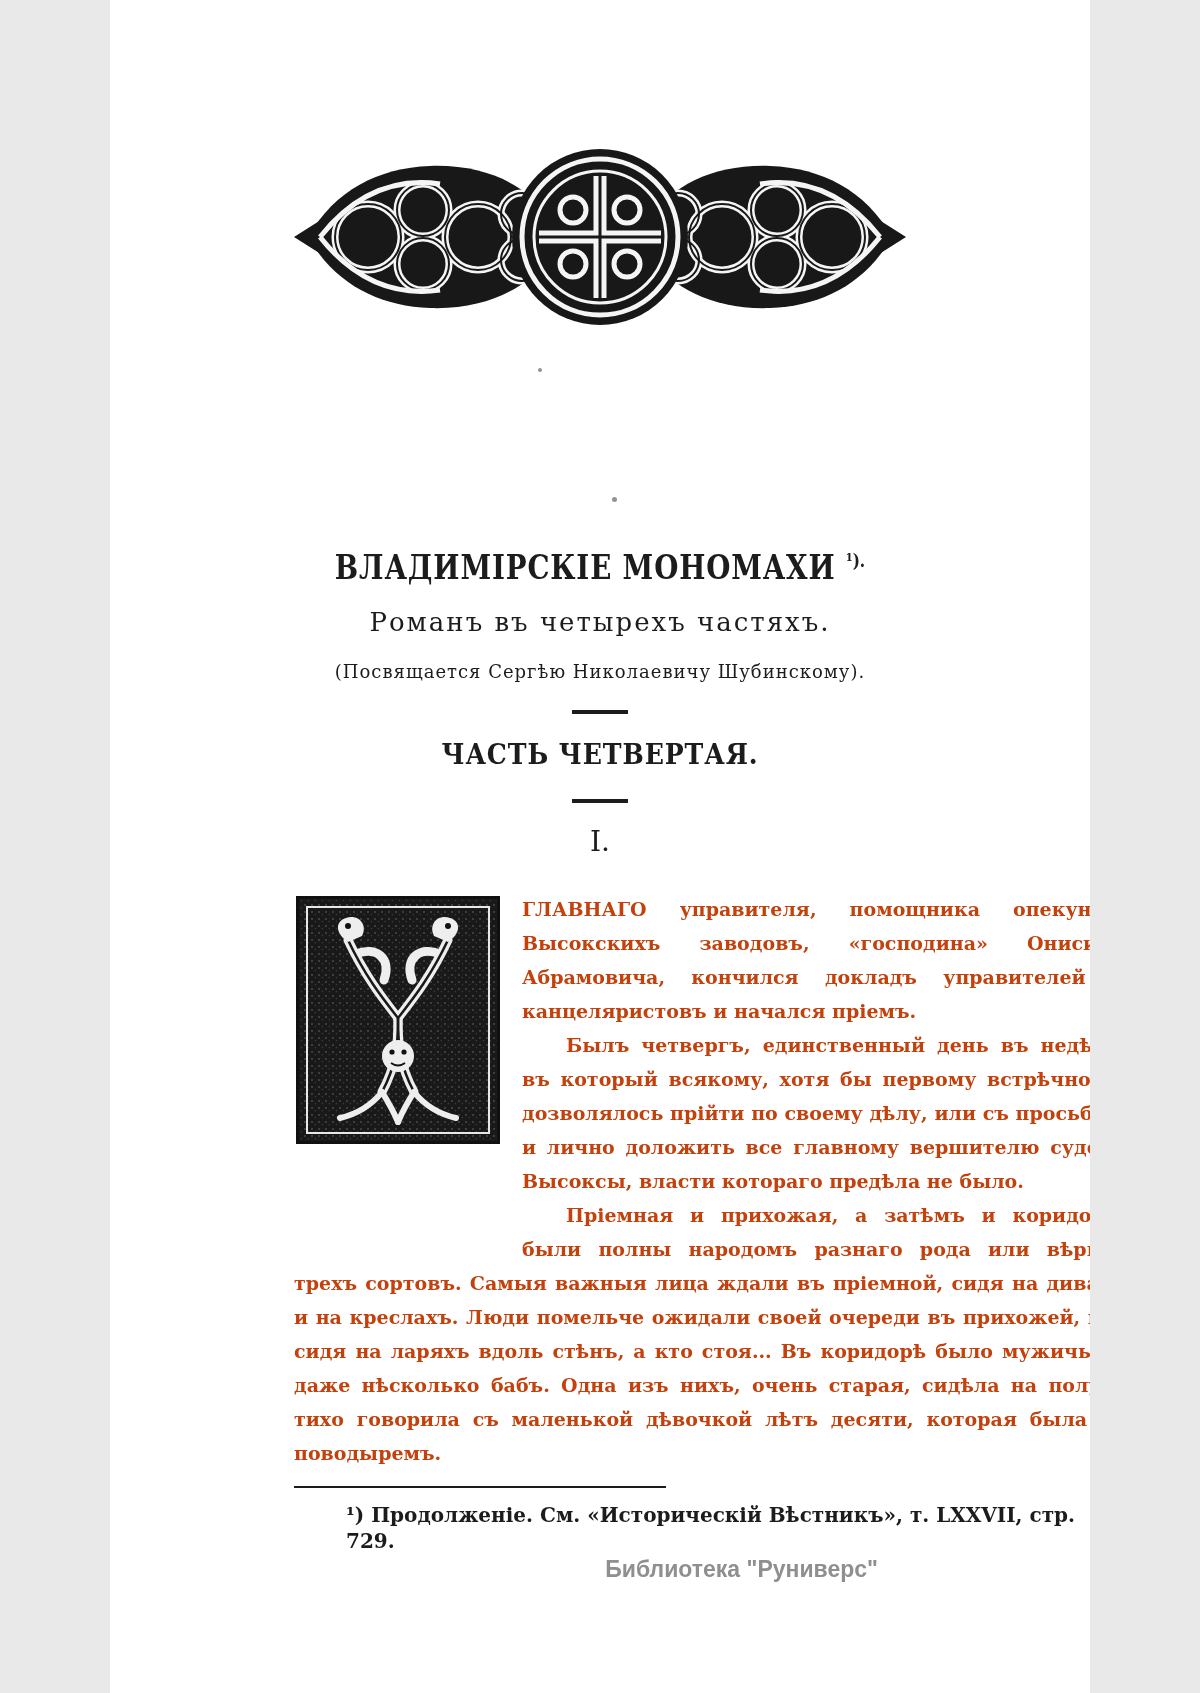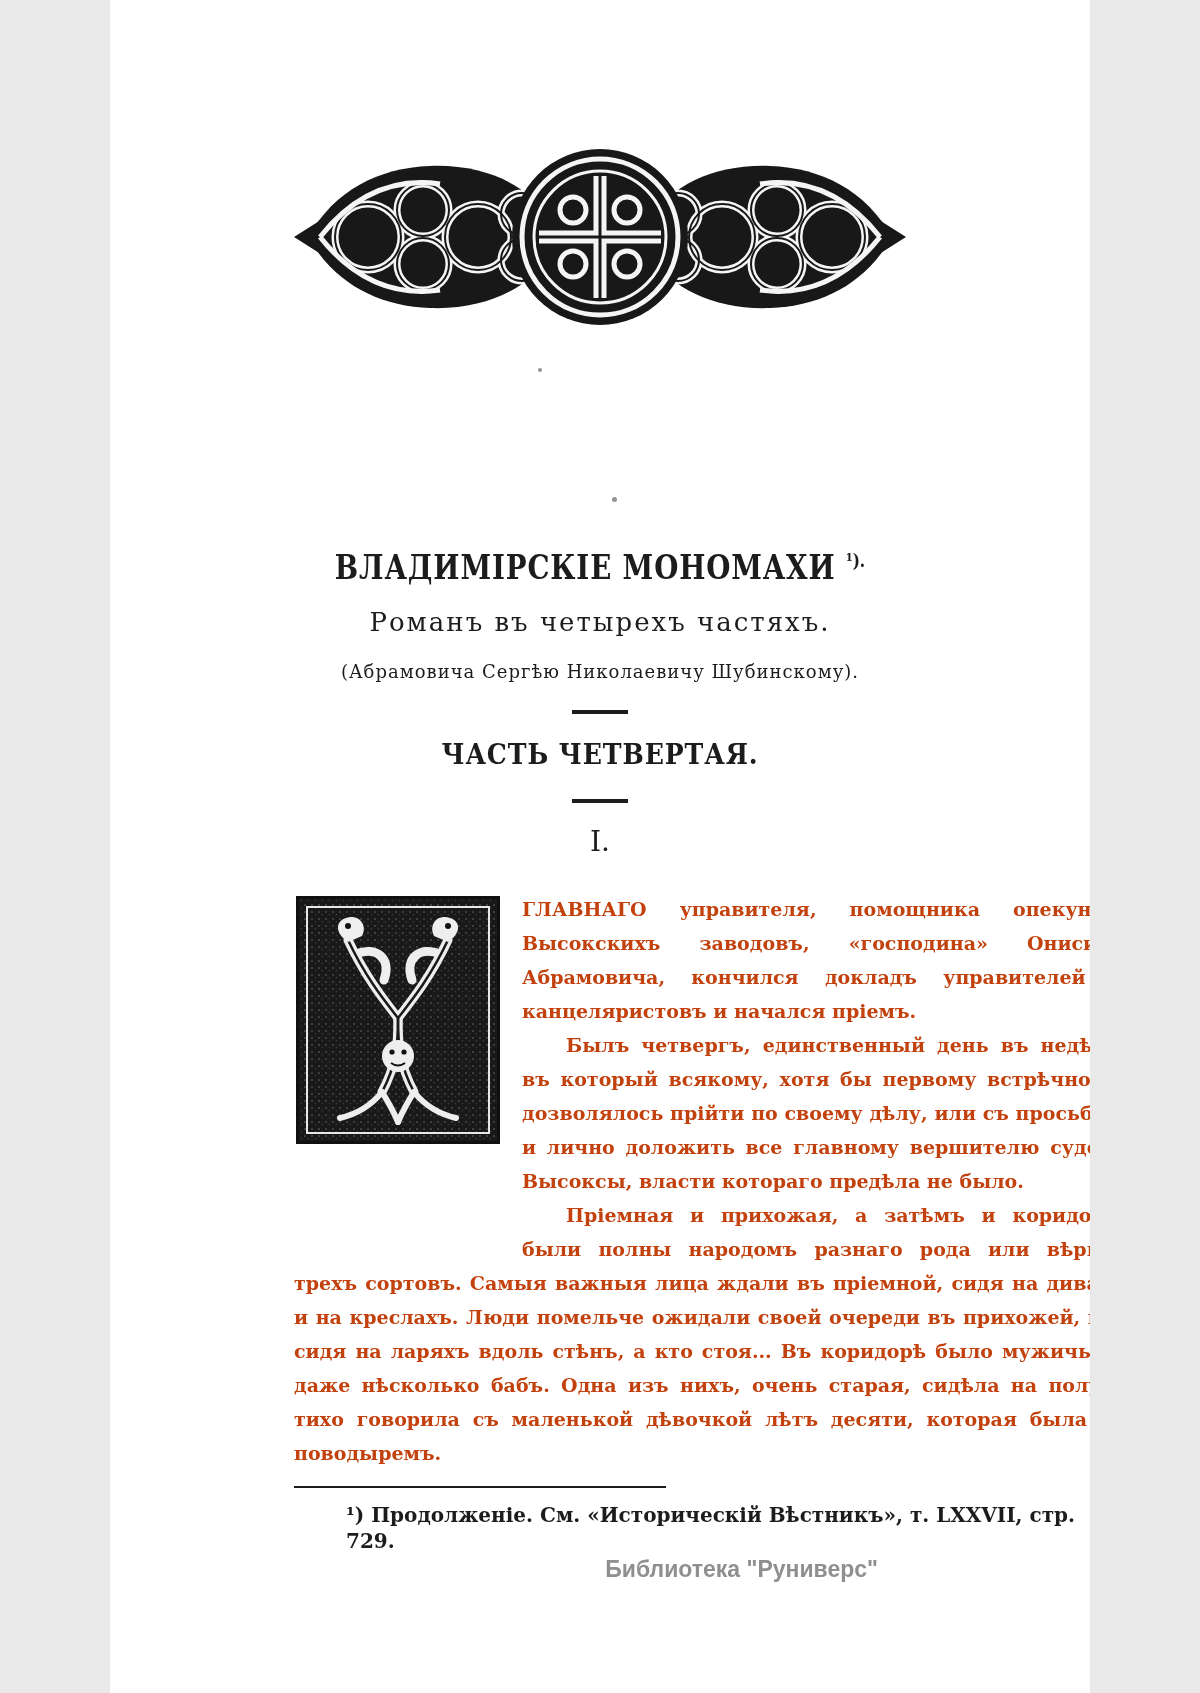--- a/index.html
+++ b/index.html
@@ -158,21 +158,21 @@
       <circle cx="283" cy="66" r="13"></circle>
       <circle cx="337" cy="66" r="13"></circle>
       <circle cx="283" cy="120" r="13"></circle>
       <circle cx="337" cy="120" r="13"></circle>
     </g>
   </svg>
 
   <div class="head">
     <h1 class="title-line"><span>ВЛАДИМІРСКІЕ МОНОМАХИ</span>&nbsp;<sup>¹).</sup></h1>
     <div class="subtitle">Романъ въ четырехъ частяхъ.</div>
-    <div class="dedication">(Абрамовича Сергѣю Николаевичу Шубинскому).</div>
+    <div class="dedication">(Посвящается Сергѣю Николаевичу Шубинскому).</div>
     <div class="rule"></div>
     <h2 class="part">ЧАСТЬ ЧЕТВЕРТАЯ.</h2>
     <div class="rule"></div>
     <div class="chapter">I.</div>
   </div>
 
   <div class="body-text">
 
     <div class="initial-wrap">
       <svg viewBox="0 0 204 248" aria-hidden="true">

